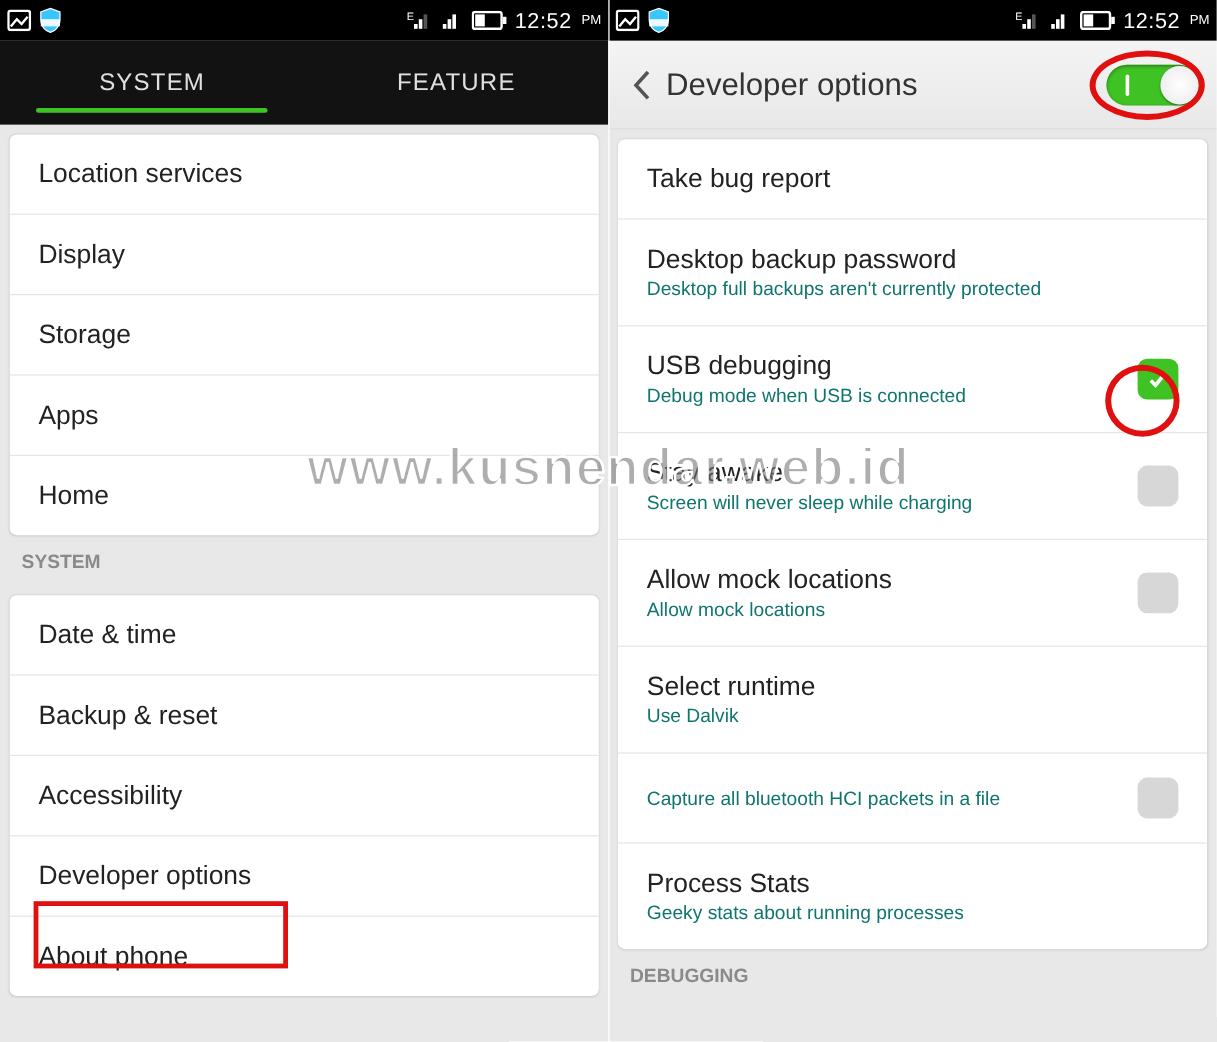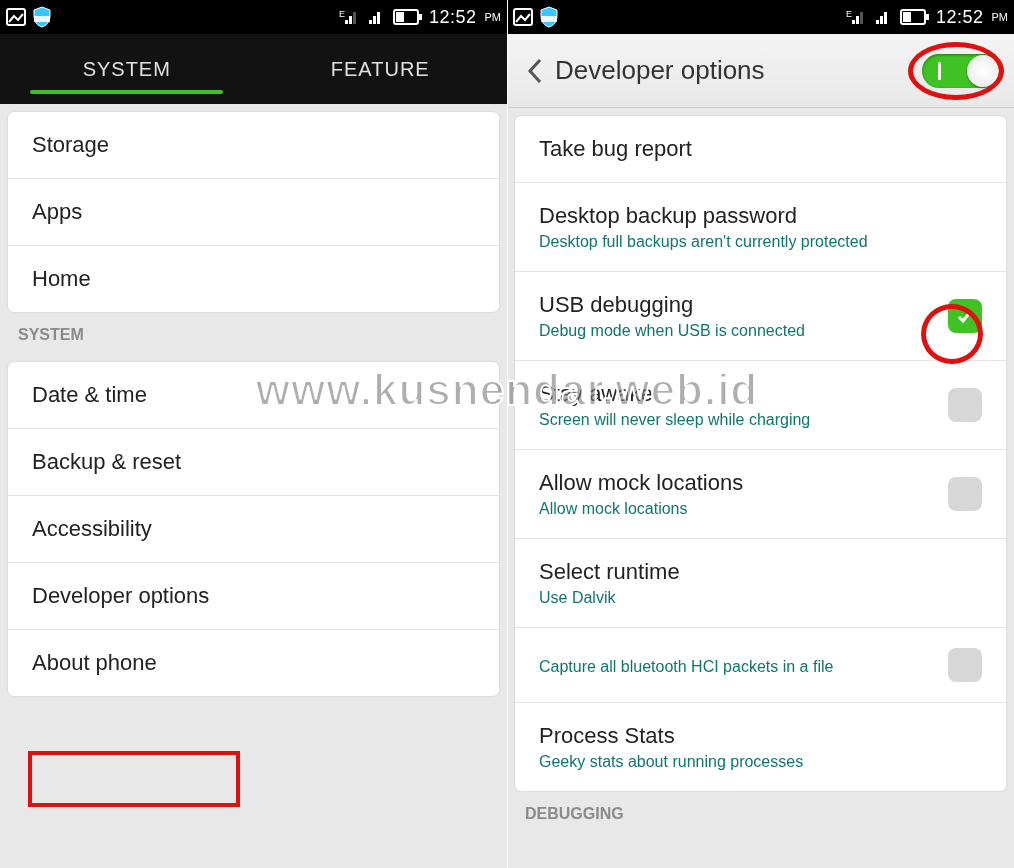--- a/index.html
+++ b/index.html
@@ -109,20 +109,26 @@
         <span>SYSTEM</span>
       </div>
     <div class="tab">
         <span>FEATURE</span>
       </div>
   </div>
 
   <div class="page-body">
     <div class="card">
       <div class="row">
+          <span class="title">Location services</span>
+        </div>
+      <div class="row">
+          <span class="title">Display</span>
+        </div>
+      <div class="row">
           <span class="title">Storage</span>
         </div>
       <div class="row">
           <span class="title">Apps</span>
         </div>
       <div class="row">
           <span class="title">Home</span>
         </div>
     </div>
 

